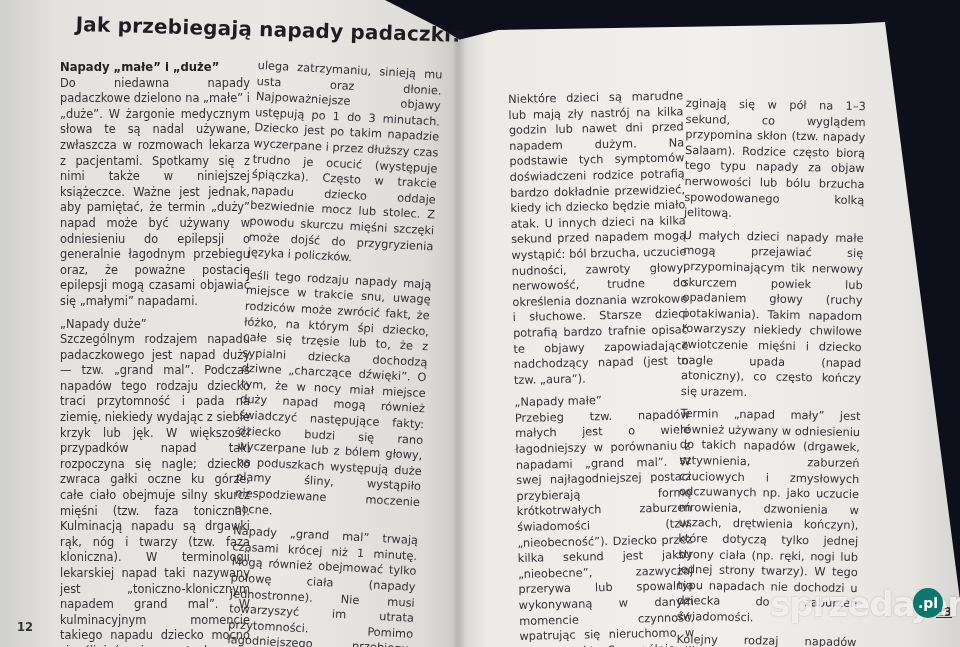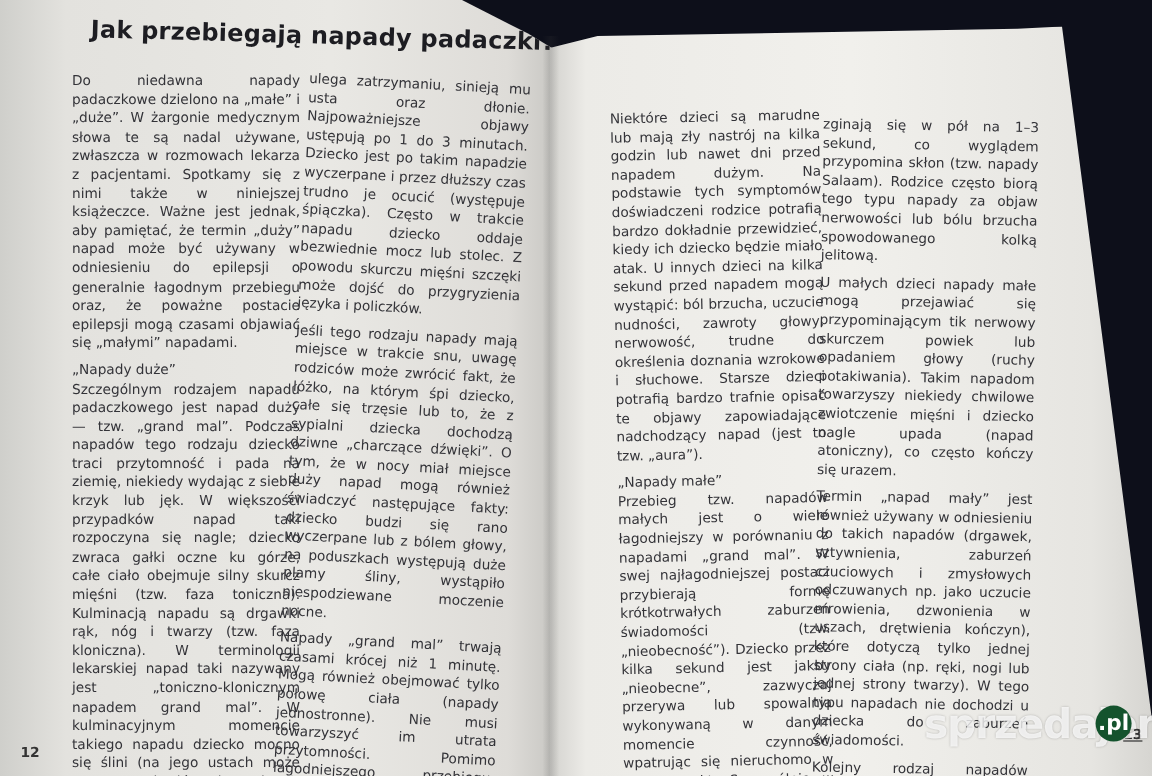--- a/index.html
+++ b/index.html
@@ -16,29 +16,30 @@
   .col h3{margin:0;font-size:11.6px;font-weight:bold;color:#222;}
   .col .sub{margin:0;font-weight:normal;}
   .c1{left:60px;top:60px;width:190px;}
   .c2{left:258px;top:58px;width:185px;transform:rotate(3deg);transform-origin:left top;}
   .c3{left:508px;top:92px;width:175px;transform:rotate(-1.2deg);transform-origin:left top;}
   .c4{left:686px;top:96px;width:180px;transform:rotate(1deg);transform-origin:left top;}
   .pnum{position:absolute;font-size:11.5px;font-weight:bold;color:#333;}
   .pn-left{left:17px;top:620px;}
   .pn-right{left:936px;top:605px;text-decoration:underline;}
   .watermark{position:absolute;left:770px;top:584px;font-size:34px;font-weight:bold;color:rgba(255,255,255,.78);letter-spacing:-1px;white-space:nowrap;text-shadow:0 0 2px rgba(0,0,0,.25);}
-  .wm-dot{position:absolute;left:913px;top:588px;width:30px;height:30px;border-radius:50%;background:#14532d;color:#fff;font-size:18px;font-weight:bold;line-height:30px;text-align:center;}
+  .wm-dot{position:absolute;left:913px;top:588px;width:30px;height:30px;border-radius:50%;background:#0f766e;color:#fff;font-size:14px;font-weight:bold;line-height:30px;text-align:center;}
 </style>
 </head>
 <body>
 
 <div class="page page-left">
   <div class="title">Jak przebiegają napady padaczki?</div>
 
   <div class="col c1">
+    <h3>Napady „małe” i „duże”</h3>
     <p>Do niedawna napady padaczkowe dzielono na „małe” i „duże”. W żargonie medycznym słowa te są nadal używane, zwłaszcza w rozmowach lekarza z pacjentami. Spotkamy się z nimi także w niniejszej książeczce. Ważne jest jednak, aby pamiętać, że termin „duży” napad może być używany w odniesieniu do epilepsji o generalnie łagodnym przebiegu oraz, że poważne postacie epilepsji mogą czasami objawiać się „małymi” napadami.</p>
     <p class="sub">„Napady duże”</p>
     <p>Szczególnym rodzajem napadu padaczkowego jest napad duży — tzw. „grand mal”. Podczas napadów tego rodzaju dziecko traci przytomność i pada na ziemię, niekiedy wydając z siebie krzyk lub jęk. W większości przypadków napad taki rozpoczyna się nagle; dziecko zwraca gałki oczne ku górze, całe ciało obejmuje silny skurcz mięśni (tzw. faza toniczna). Kulminacją napadu są drgawki rąk, nóg i twarzy (tzw. faza kloniczna). W terminologii lekarskiej napad taki nazywany jest „toniczno-klonicznym napadem grand mal”. W kulminacyjnym momencie takiego napadu dziecko mocno się ślini (na jego ustach może nawet pojawić się piana), oddech</p>
   </div>
 
   <div class="col c2">
     <p>ulega zatrzymaniu, sinieją mu usta oraz dłonie. Najpoważniejsze objawy ustępują po 1 do 3 minutach. Dziecko jest po takim napadzie wyczerpane i przez dłuższy czas trudno je ocucić (występuje śpiączka). Często w trakcie napadu dziecko oddaje bezwiednie mocz lub stolec. Z powodu skurczu mięśni szczęki może dojść do przygryzienia języka i policzków.</p>
     <p>Jeśli tego rodzaju napady mają miejsce w trakcie snu, uwagę rodziców może zwrócić fakt, że łóżko, na którym śpi dziecko, całe się trzęsie lub to, że z sypialni dziecka dochodzą dziwne „charczące dźwięki”. O tym, że w nocy miał miejsce duży napad mogą również świadczyć następujące fakty: dziecko budzi się rano wyczerpane lub z bólem głowy, na poduszkach występują duże plamy śliny, wystąpiło niespodziewane moczenie nocne.</p>
     <p>Napady „grand mal” trwają czasami krócej niż 1 minutę. Mogą również obejmować tylko połowę ciała (napady jednostronne). Nie musi towarzyszyć im utrata przytomności. Pomimo łagodniejszego przebiegu, napady takie są również zaliczane do grupy „napadów dużych”.</p>
   </div>

